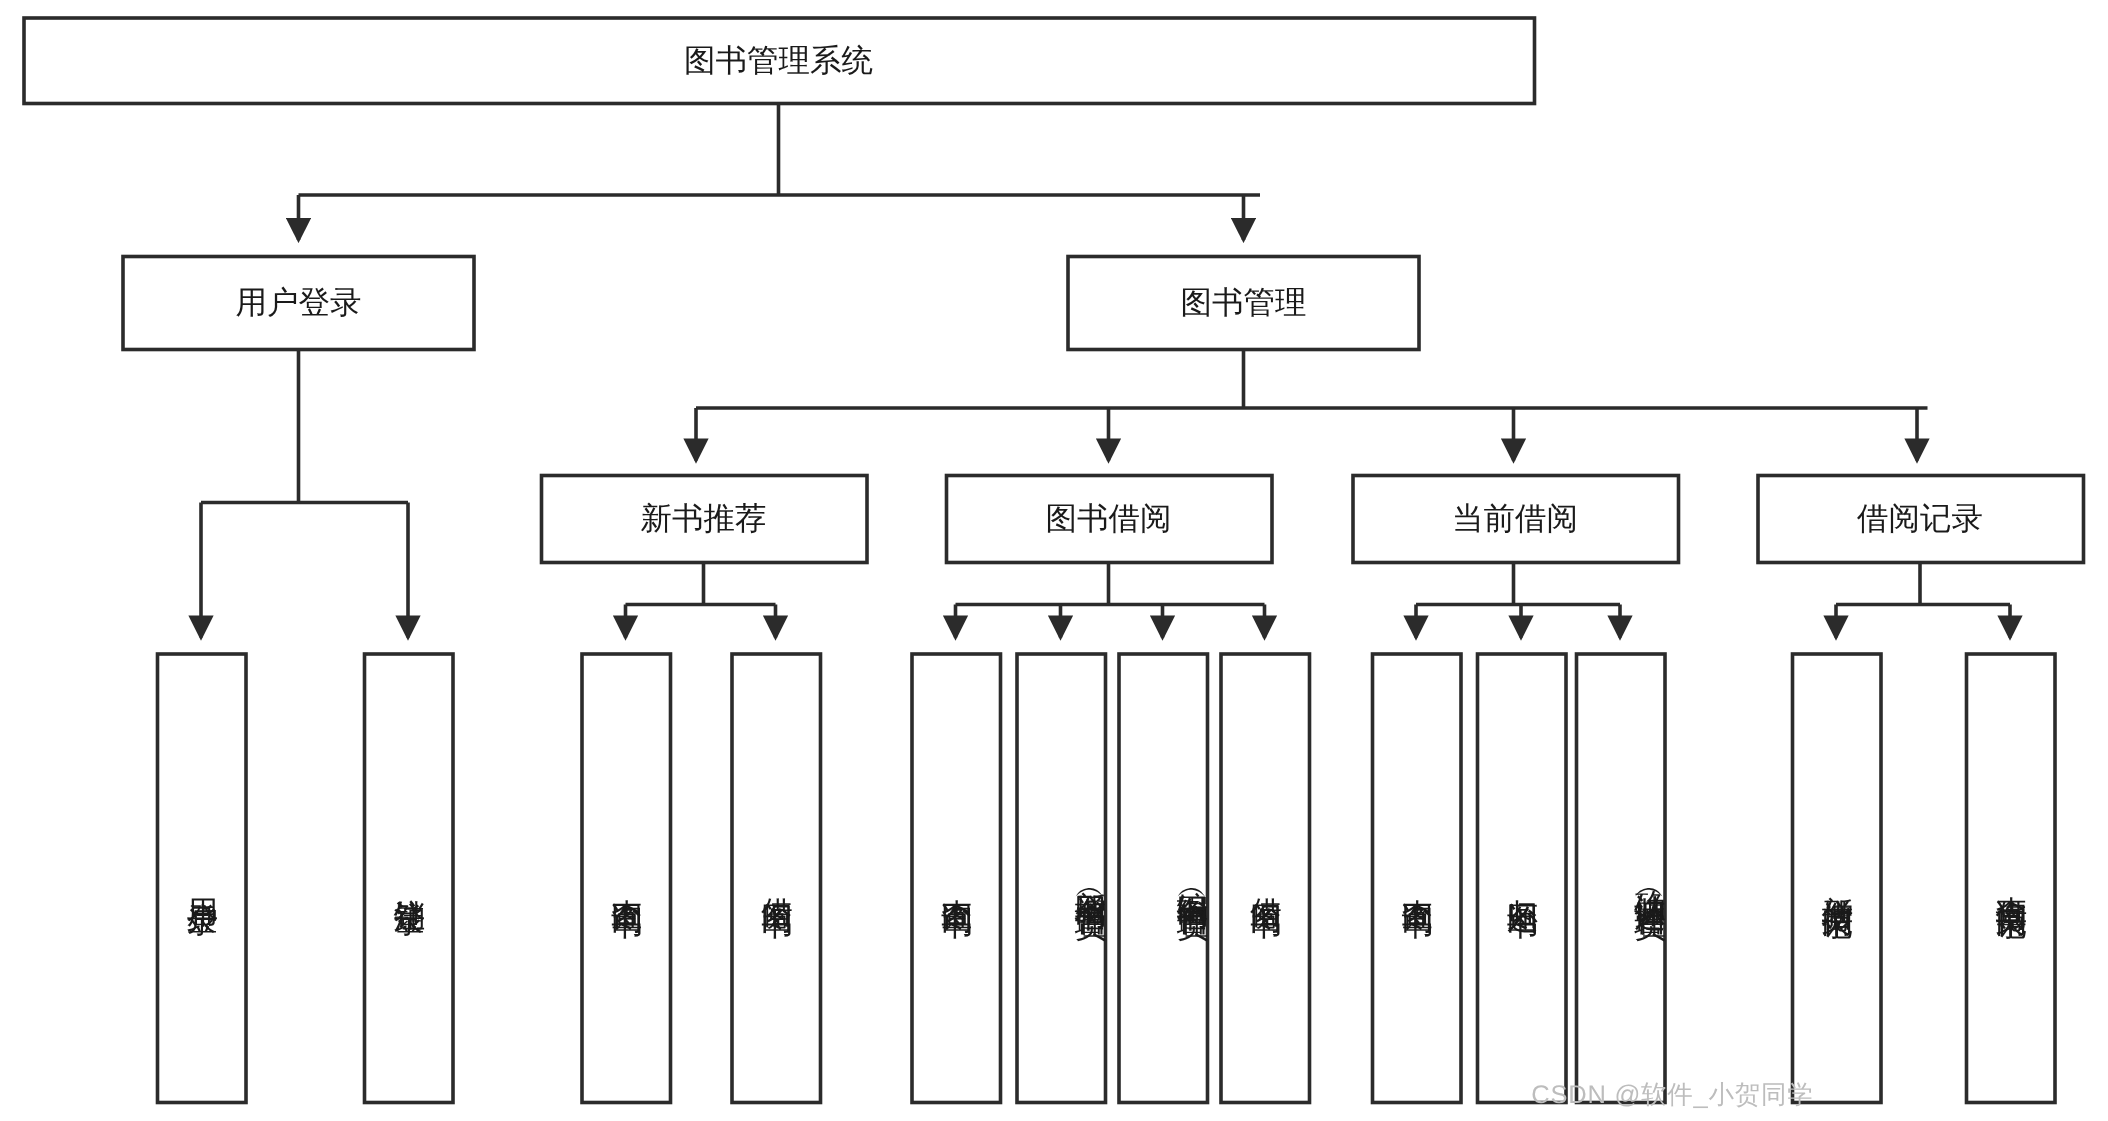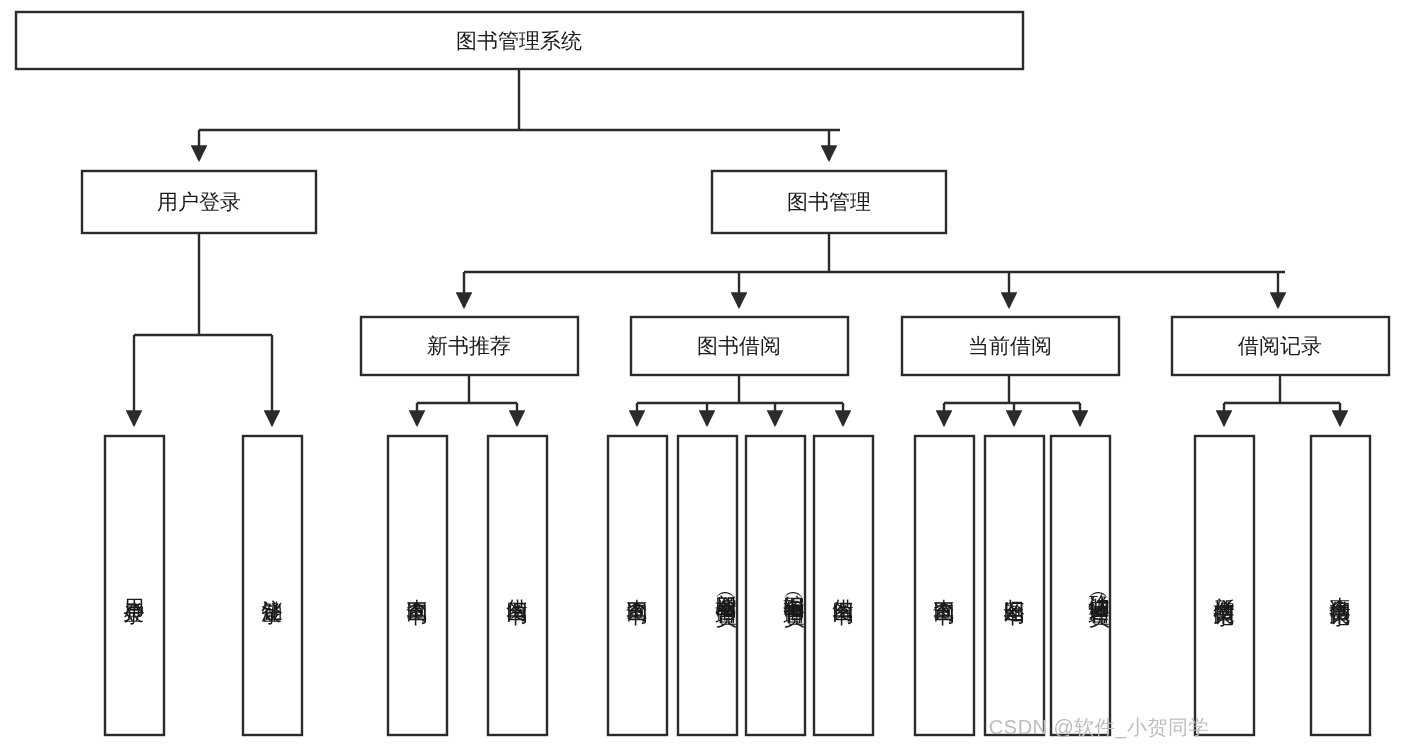--- a/index.html
+++ b/index.html
@@ -60,21 +60,21 @@
     line-height: 1;
     white-space: nowrap;
     text-align: center;
     pointer-events: none;
   }
   .watermark {
     position: absolute;
     right: 8px;
     bottom: 6px;
     font-family: "Liberation Sans", "DejaVu Sans", sans-serif;
-    font-size: 20px;
+    font-size: 17px;
     color: #bdbdbd;
     letter-spacing: 0.5px;
     white-space: nowrap;
   }
 </style>
 </head>
 <body>
 
 <div id="diagram-root">
 

